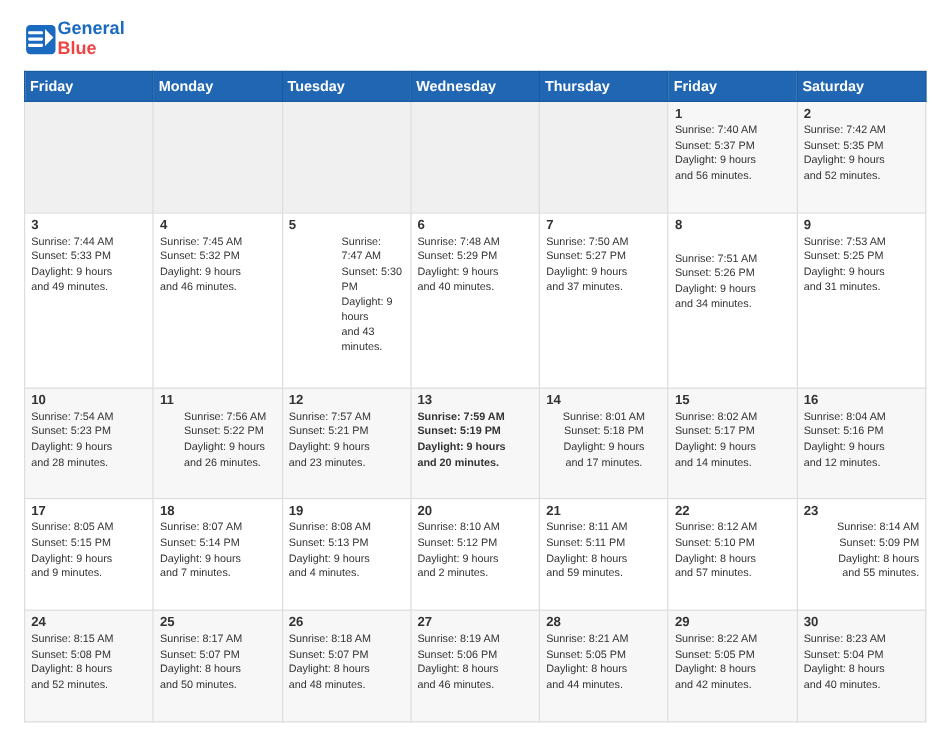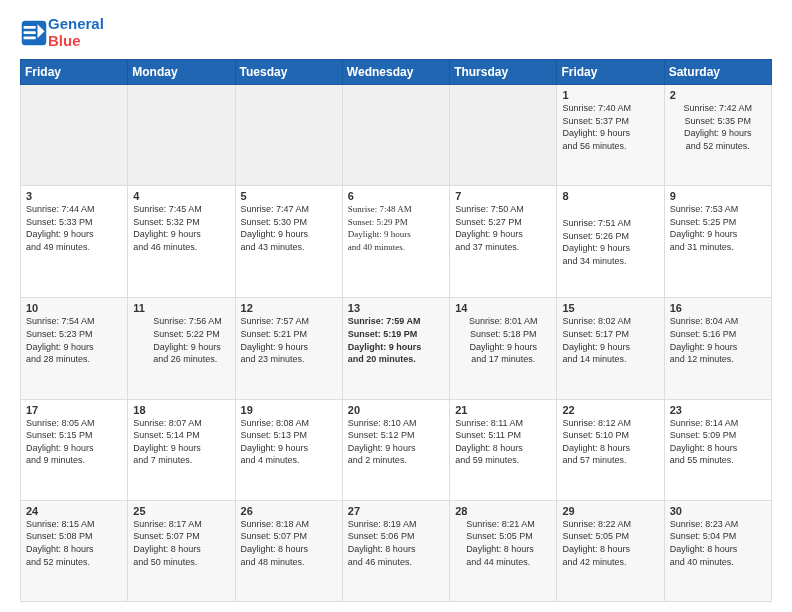--- a/index.html
+++ b/index.html
@@ -146,21 +146,21 @@
           <td class="empty"></td>
           <td>
             <span class="day-num">1</span>
             <div class="day-info" style="white-space: pre-line;">Sunrise: 7:40 AM
 Sunset: 5:37 PM
 Daylight: 9 hours
 and 56 minutes.</div>
           </td>
           <td>
             <span class="day-num">2</span>
-            <div class="day-info" style="white-space: pre-line; text-align: center;">Sunrise: 7:42 AM
+            <div class="day-info" style="white-space: pre-line;">Sunrise: 7:42 AM
 Sunset: 5:35 PM
 Daylight: 9 hours
 and 52 minutes.</div>
           </td>
         </tr>
         <tr>
           <td>
             <span class="day-num">3</span>
             <div class="day-info" style="white-space: pre-line;">Sunrise: 7:44 AM
 Sunset: 5:33 PM
@@ -169,28 +169,28 @@
           </td>
           <td>
             <span class="day-num">4</span>
             <div class="day-info" style="white-space: pre-line;">Sunrise: 7:45 AM
 Sunset: 5:32 PM
 Daylight: 9 hours
 and 46 minutes.</div>
           </td>
           <td>
             <span class="day-num">5</span>
-            <div class="day-info" style="white-space: pre-line;">Sunrise: 7:47 AM
+            <div class="day-info" style="white-space: pre-line; margin-left: 44px;">Sunrise: 7:47 AM
 Sunset: 5:30 PM
 Daylight: 9 hours
 and 43 minutes.</div>
           </td>
           <td>
             <span class="day-num">6</span>
-            <div class="day-info" style="white-space: pre-line; font-family: Liberation Serif, serif;">Sunrise: 7:48 AM
+            <div class="day-info" style="white-space: pre-line;">Sunrise: 7:48 AM
 Sunset: 5:29 PM
 Daylight: 9 hours
 and 40 minutes.</div>
           </td>
           <td>
             <span class="day-num">7</span>
             <div class="day-info" style="white-space: pre-line;">Sunrise: 7:50 AM
 Sunset: 5:27 PM
 Daylight: 9 hours
 and 37 minutes.</div>
@@ -299,21 +299,21 @@
           </td>
           <td>
             <span class="day-num">22</span>
             <div class="day-info" style="white-space: pre-line;">Sunrise: 8:12 AM
 Sunset: 5:10 PM
 Daylight: 8 hours
 and 57 minutes.</div>
           </td>
           <td>
             <span class="day-num">23</span>
-            <div class="day-info" style="white-space: pre-line;">Sunrise: 8:14 AM
+            <div class="day-info" style="white-space: pre-line; text-align: right;">Sunrise: 8:14 AM
 Sunset: 5:09 PM
 Daylight: 8 hours
 and 55 minutes.</div>
           </td>
         </tr>
         <tr>
           <td>
             <span class="day-num">24</span>
             <div class="day-info" style="white-space: pre-line;">Sunrise: 8:15 AM
 Sunset: 5:08 PM
@@ -336,21 +336,21 @@
           </td>
           <td>
             <span class="day-num">27</span>
             <div class="day-info" style="white-space: pre-line;">Sunrise: 8:19 AM
 Sunset: 5:06 PM
 Daylight: 8 hours
 and 46 minutes.</div>
           </td>
           <td>
             <span class="day-num">28</span>
-            <div class="day-info" style="white-space: pre-line; margin-left: 11px;">Sunrise: 8:21 AM
+            <div class="day-info" style="white-space: pre-line;">Sunrise: 8:21 AM
 Sunset: 5:05 PM
 Daylight: 8 hours
 and 44 minutes.</div>
           </td>
           <td>
             <span class="day-num">29</span>
             <div class="day-info" style="white-space: pre-line;">Sunrise: 8:22 AM
 Sunset: 5:05 PM
 Daylight: 8 hours
 and 42 minutes.</div>

